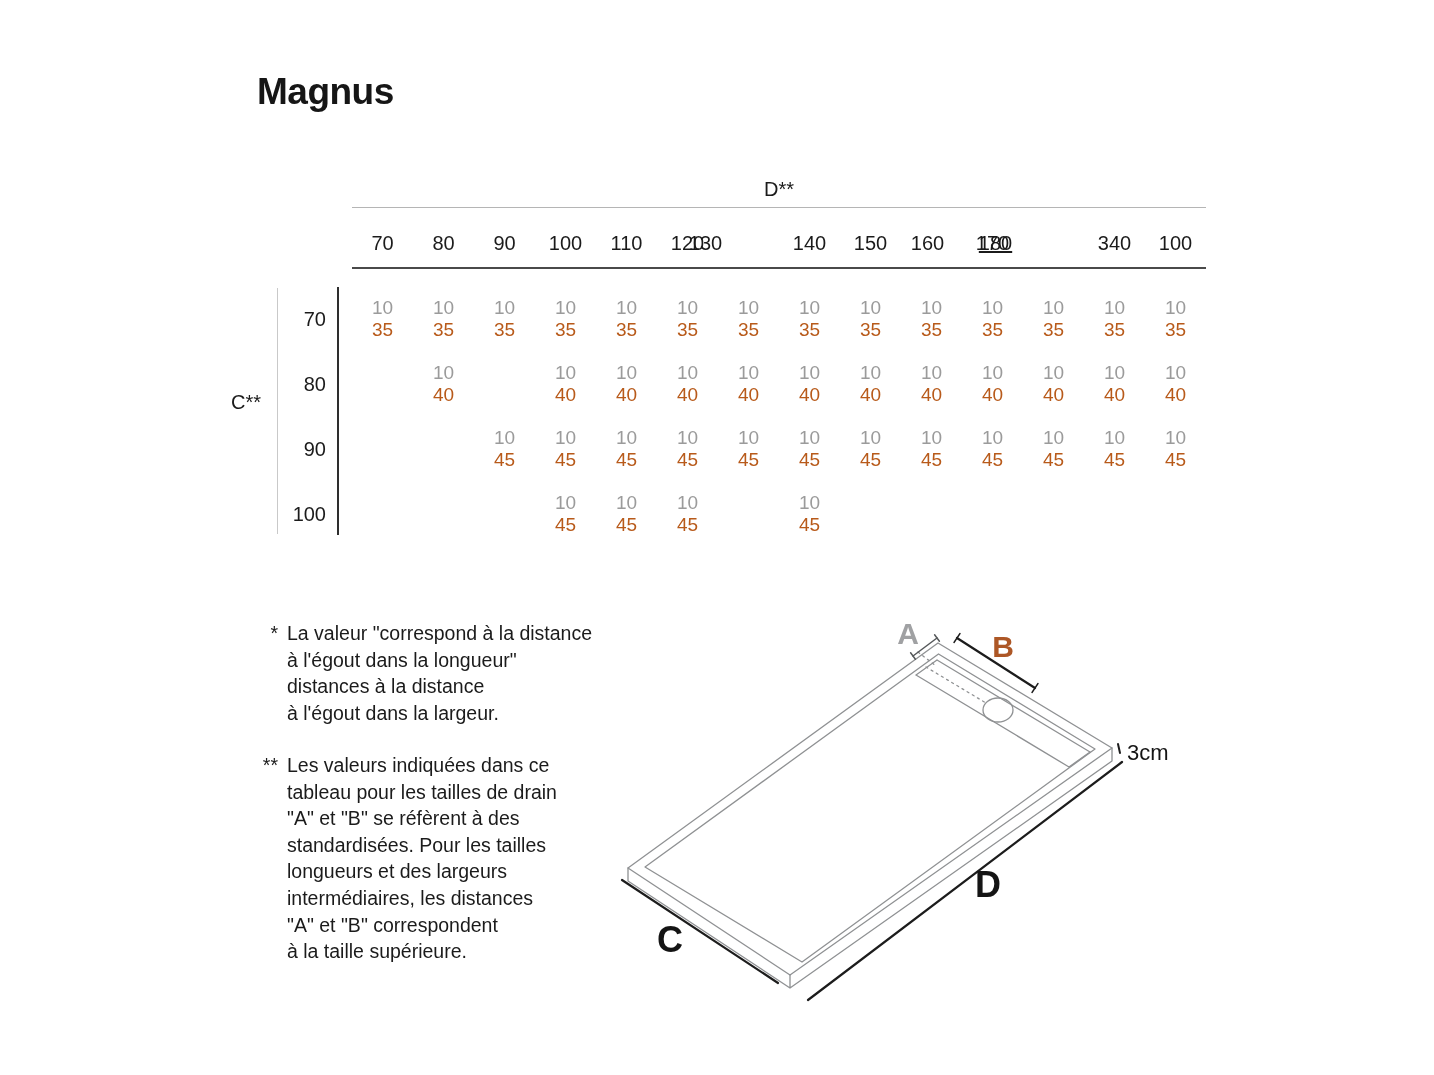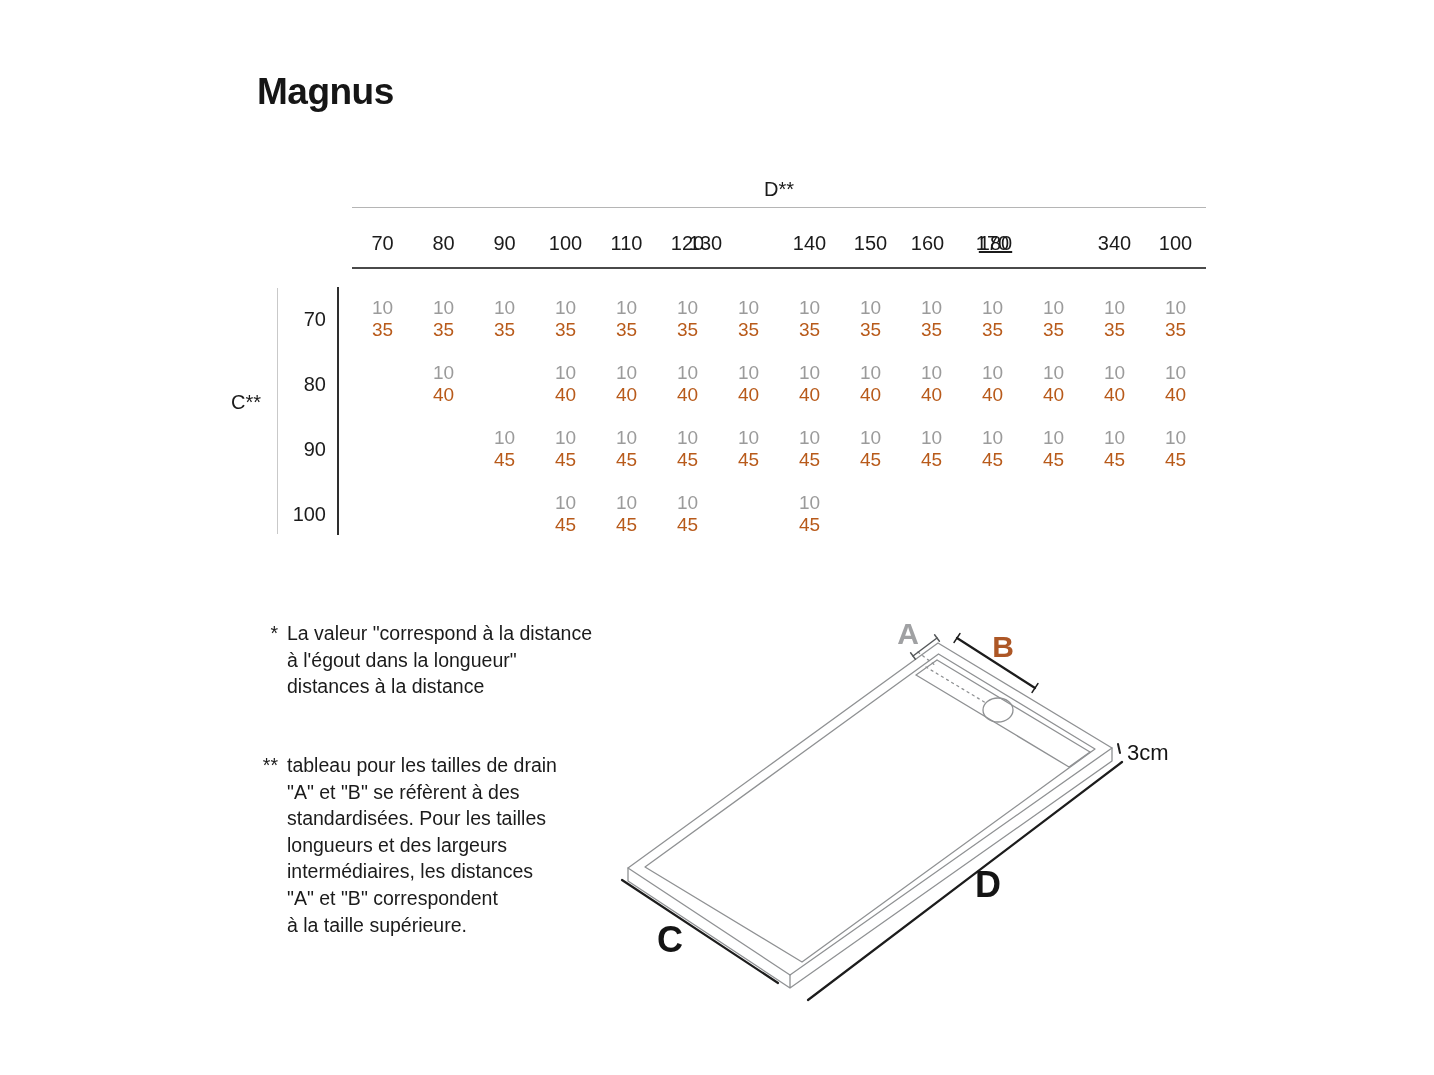--- a/index.html
+++ b/index.html
@@ -261,26 +261,28 @@
       </div>
     </div>
 </div>
 
 <div class="footnote fn-0">
   <span class="fn-marker">*</span>
   <div class="fn-lines">
       <div class="fn-line">La valeur "correspond à la distance</div>
       <div class="fn-line">à l'égout dans la longueur"</div>
       <div class="fn-line">distances à la distance</div>
+      <div class="fn-line">à l'égout dans la largeur.</div>
     </div>
 </div>
 
 <div class="footnote fn-1">
   <span class="fn-marker">**</span>
   <div class="fn-lines">
+      <div class="fn-line">Les valeurs indiquées dans ce</div>
       <div class="fn-line">tableau pour les tailles de drain</div>
       <div class="fn-line">"A" et "B" se réfèrent à des</div>
       <div class="fn-line">standardisées. Pour les tailles</div>
       <div class="fn-line">longueurs et des largeurs</div>
       <div class="fn-line">intermédiaires, les distances</div>
       <div class="fn-line">"A" et "B" correspondent</div>
       <div class="fn-line">à la taille supérieure.</div>
     </div>
 </div>
 

